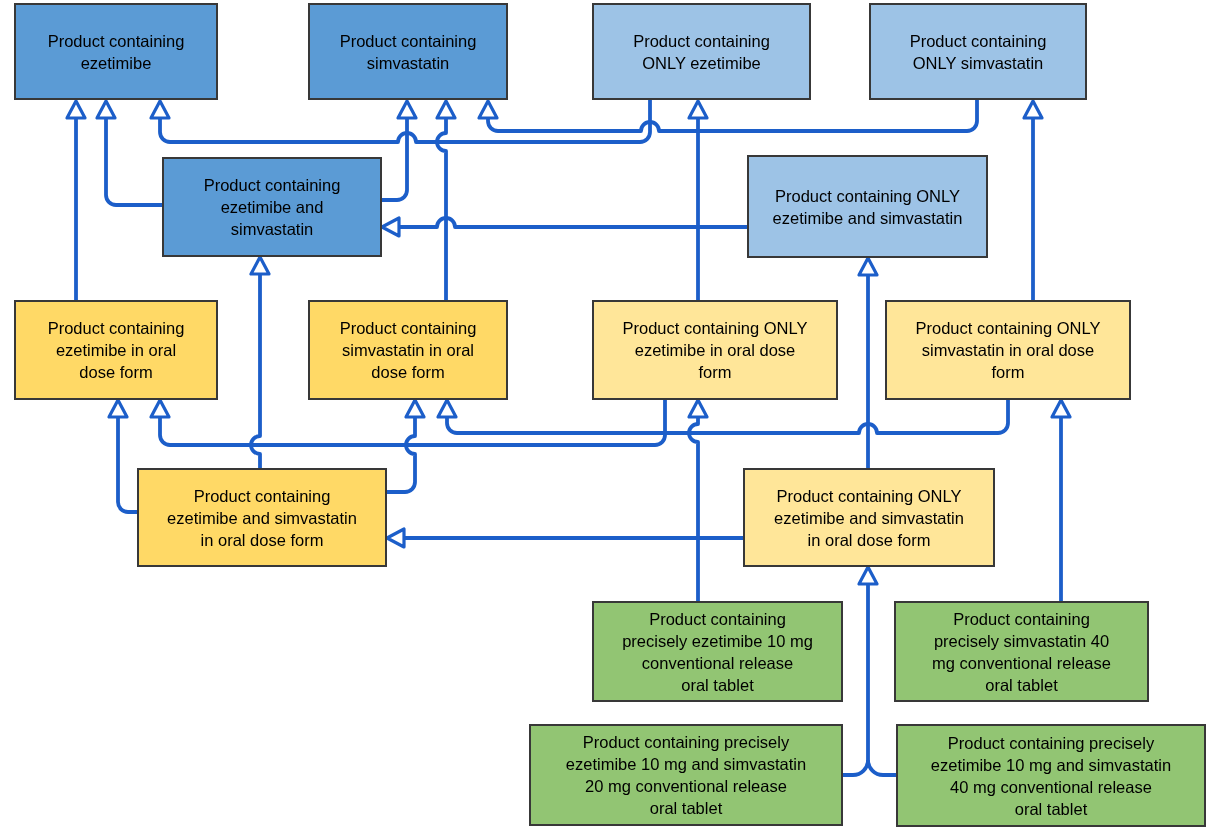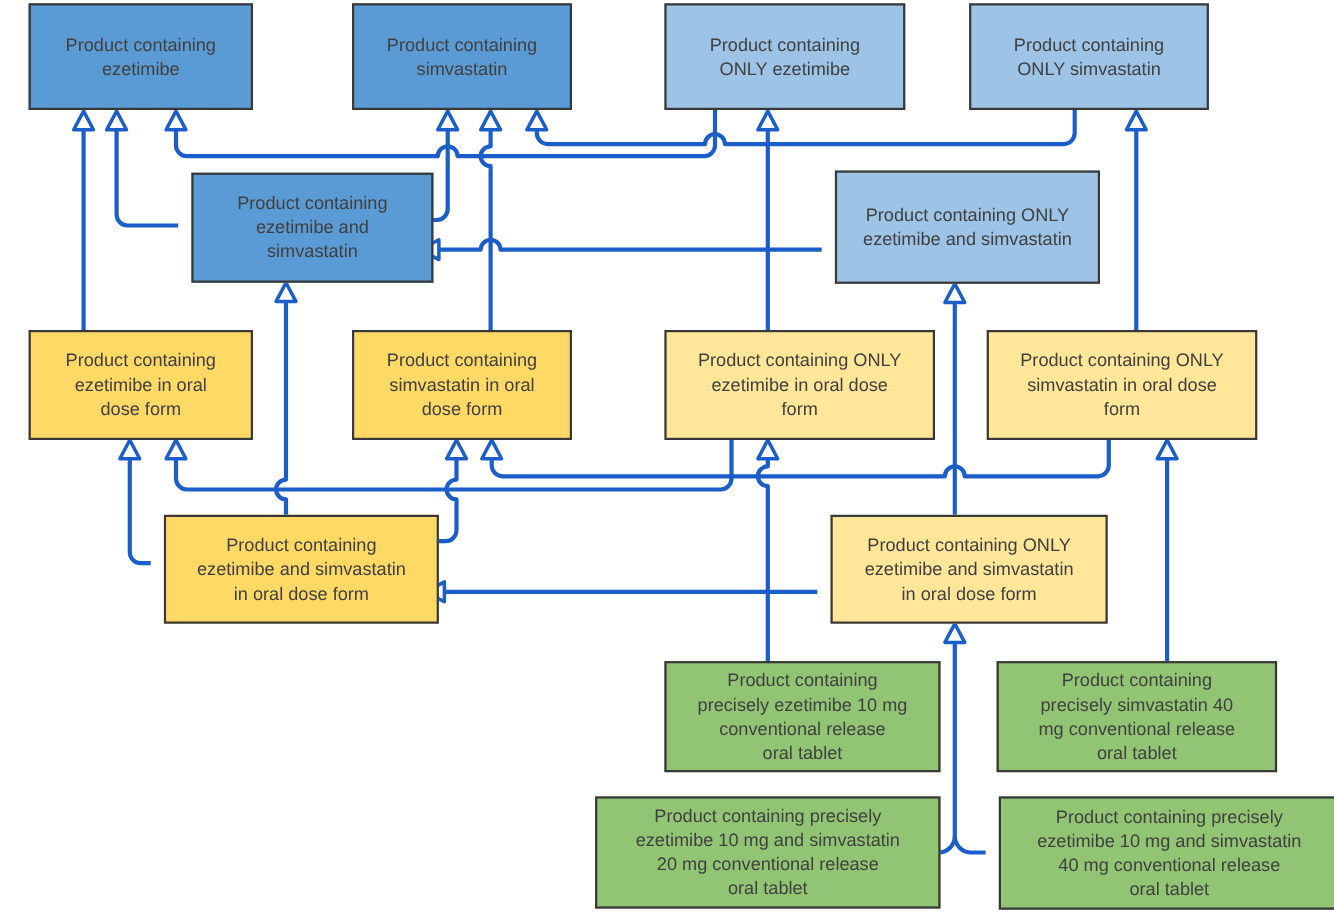--- a/index.html
+++ b/index.html
@@ -10,26 +10,25 @@
     font-family:"Liberation Sans", sans-serif;
     overflow:hidden;
   }
   #edge-layer{position:absolute;left:0;top:0;width:1213px;height:830px;}
   .node{
     position:absolute;
     box-sizing:border-box;
     border:2px solid #383838;
     display:flex;align-items:center;justify-content:center;
     text-align:center;
-    color:#404040;
+    color:#000000;
     font-size:16.5px;
     line-height:22px;
     white-space:pre-line;
     z-index:2;
-    margin-left:12px;
   }
 </style>
 </head>
 <body>
 
 <div class="canvas">
   <svg id="edge-layer" viewBox="0 0 1213 830" xmlns="http://www.w3.org/2000/svg">
       <g>
         <path d="M76,300 L76,118" fill="none" stroke="#1c5ec9" stroke-width="3.8" stroke-linejoin="round"></path>
         <polygon points="76,101 67,118 85,118" fill="#ffffff" stroke="#1c5ec9" stroke-width="3.2" stroke-linejoin="round"></polygon>

